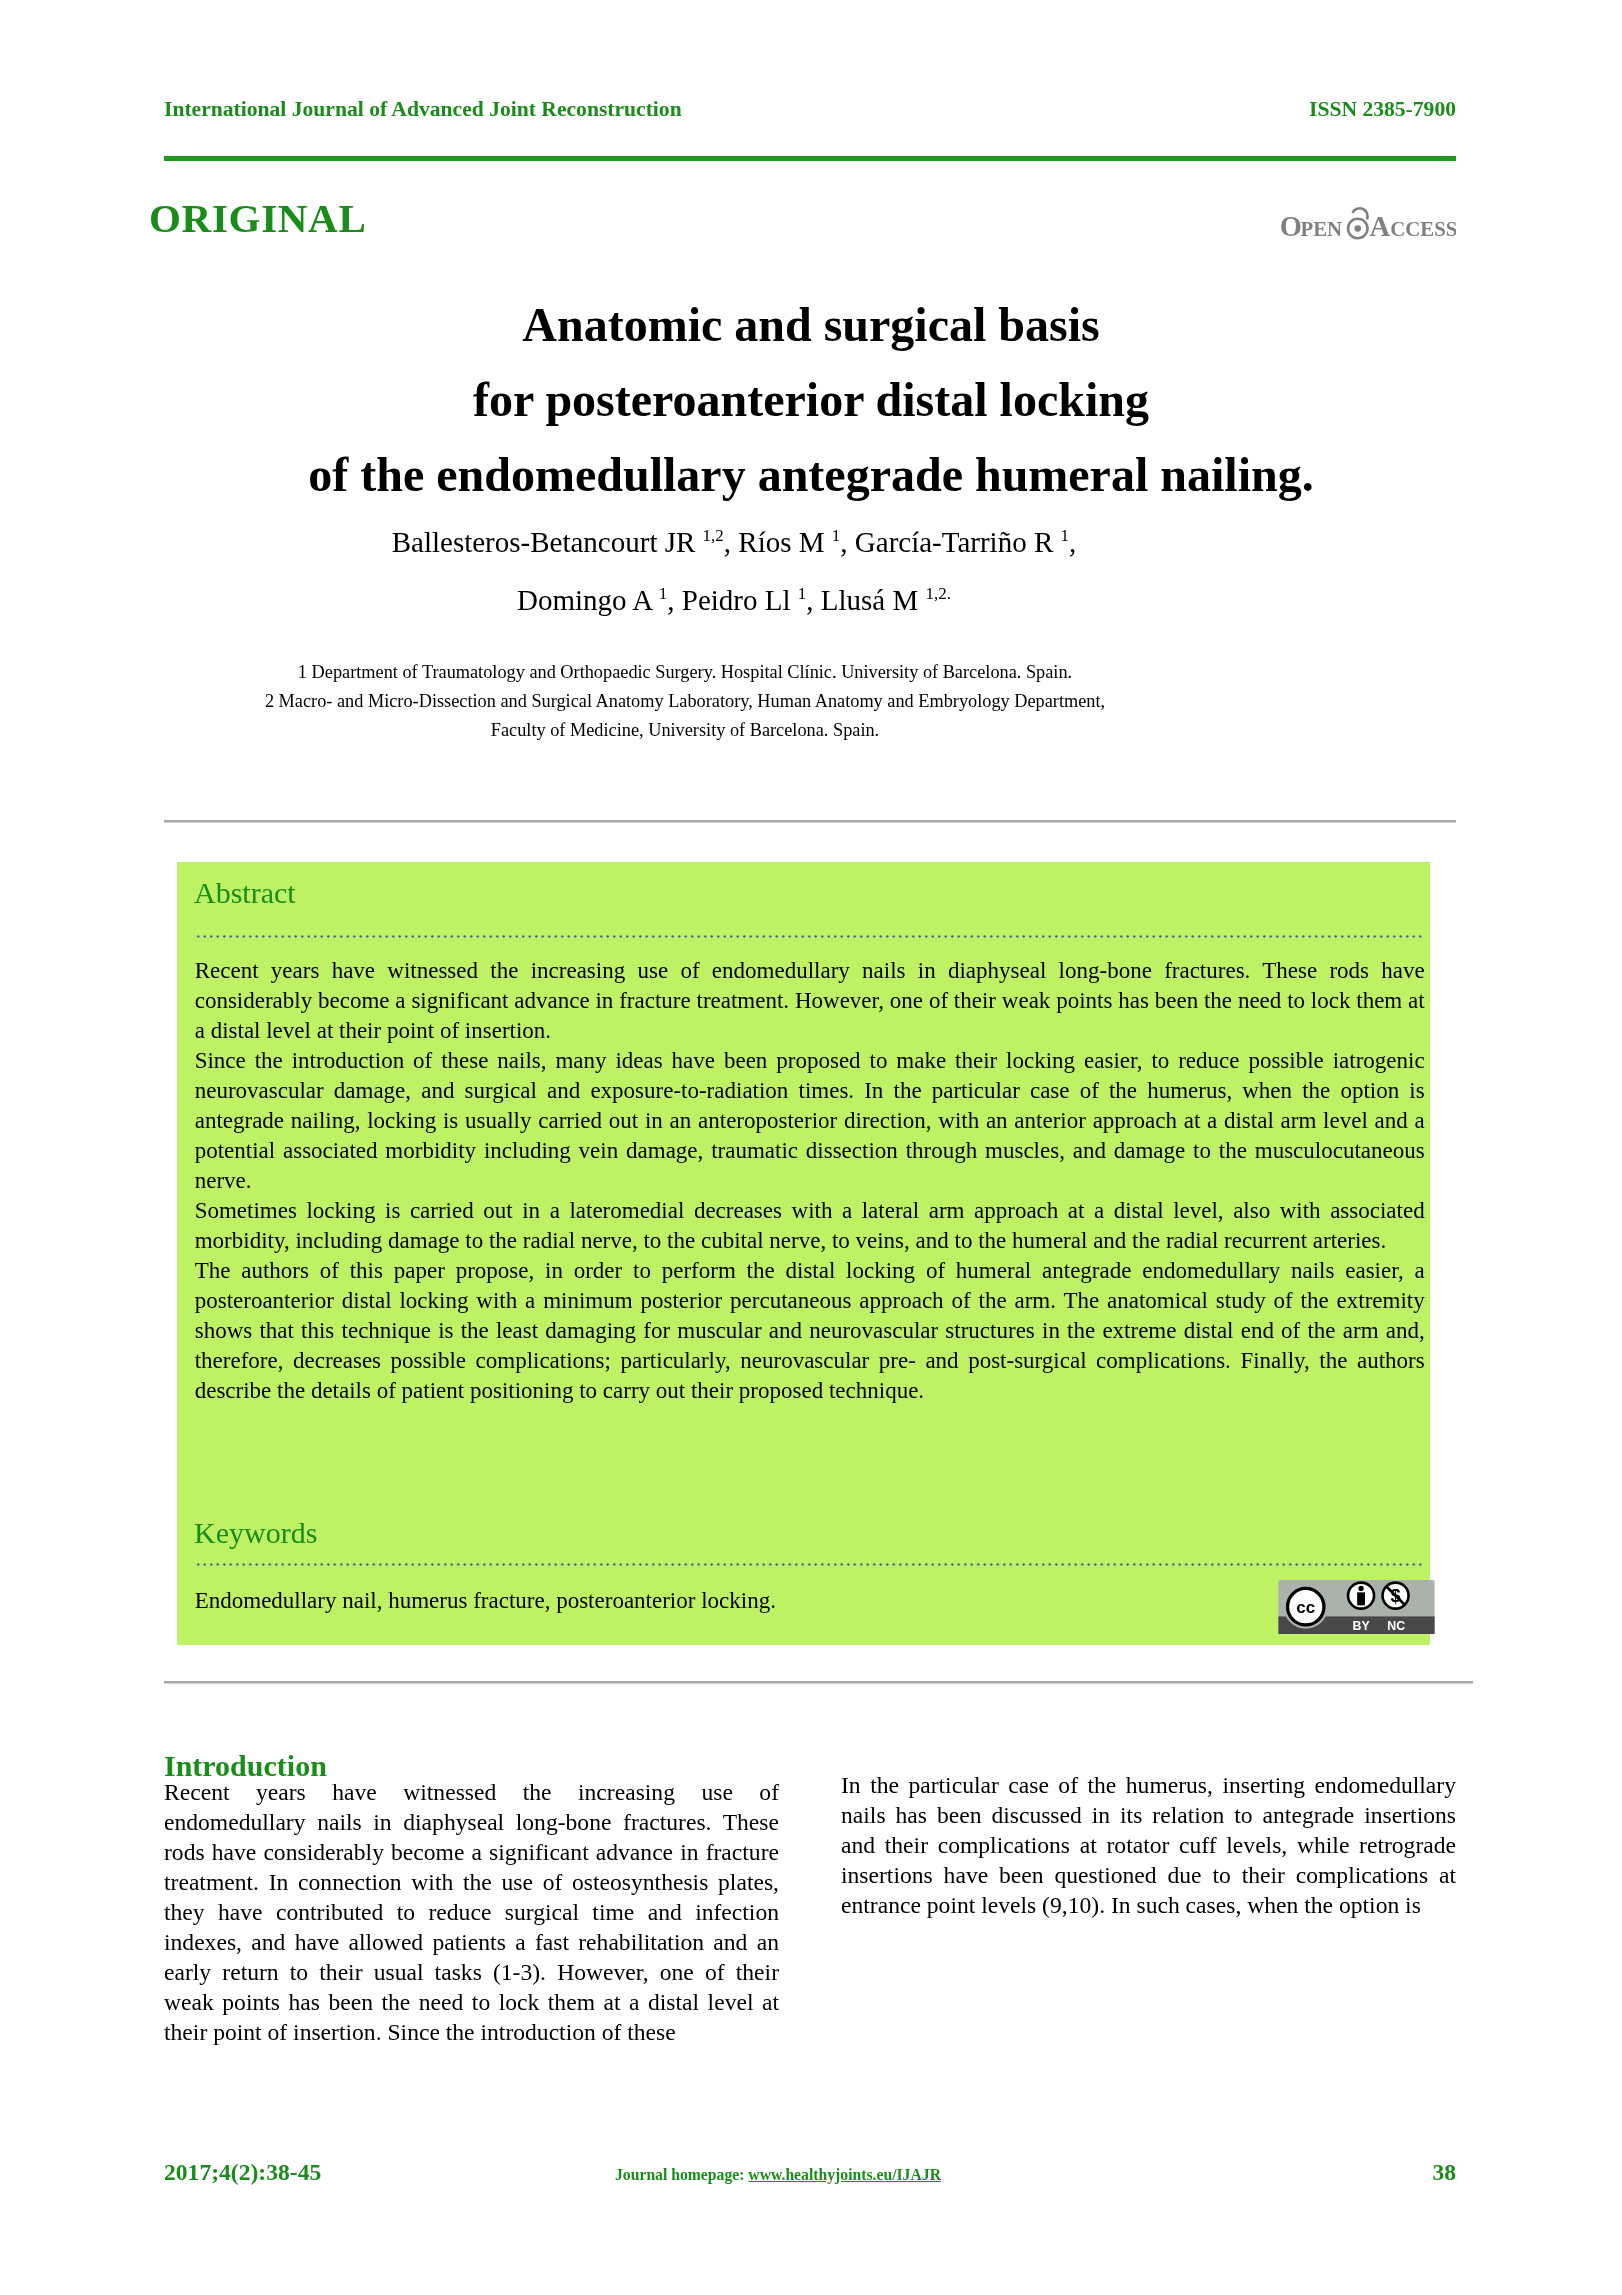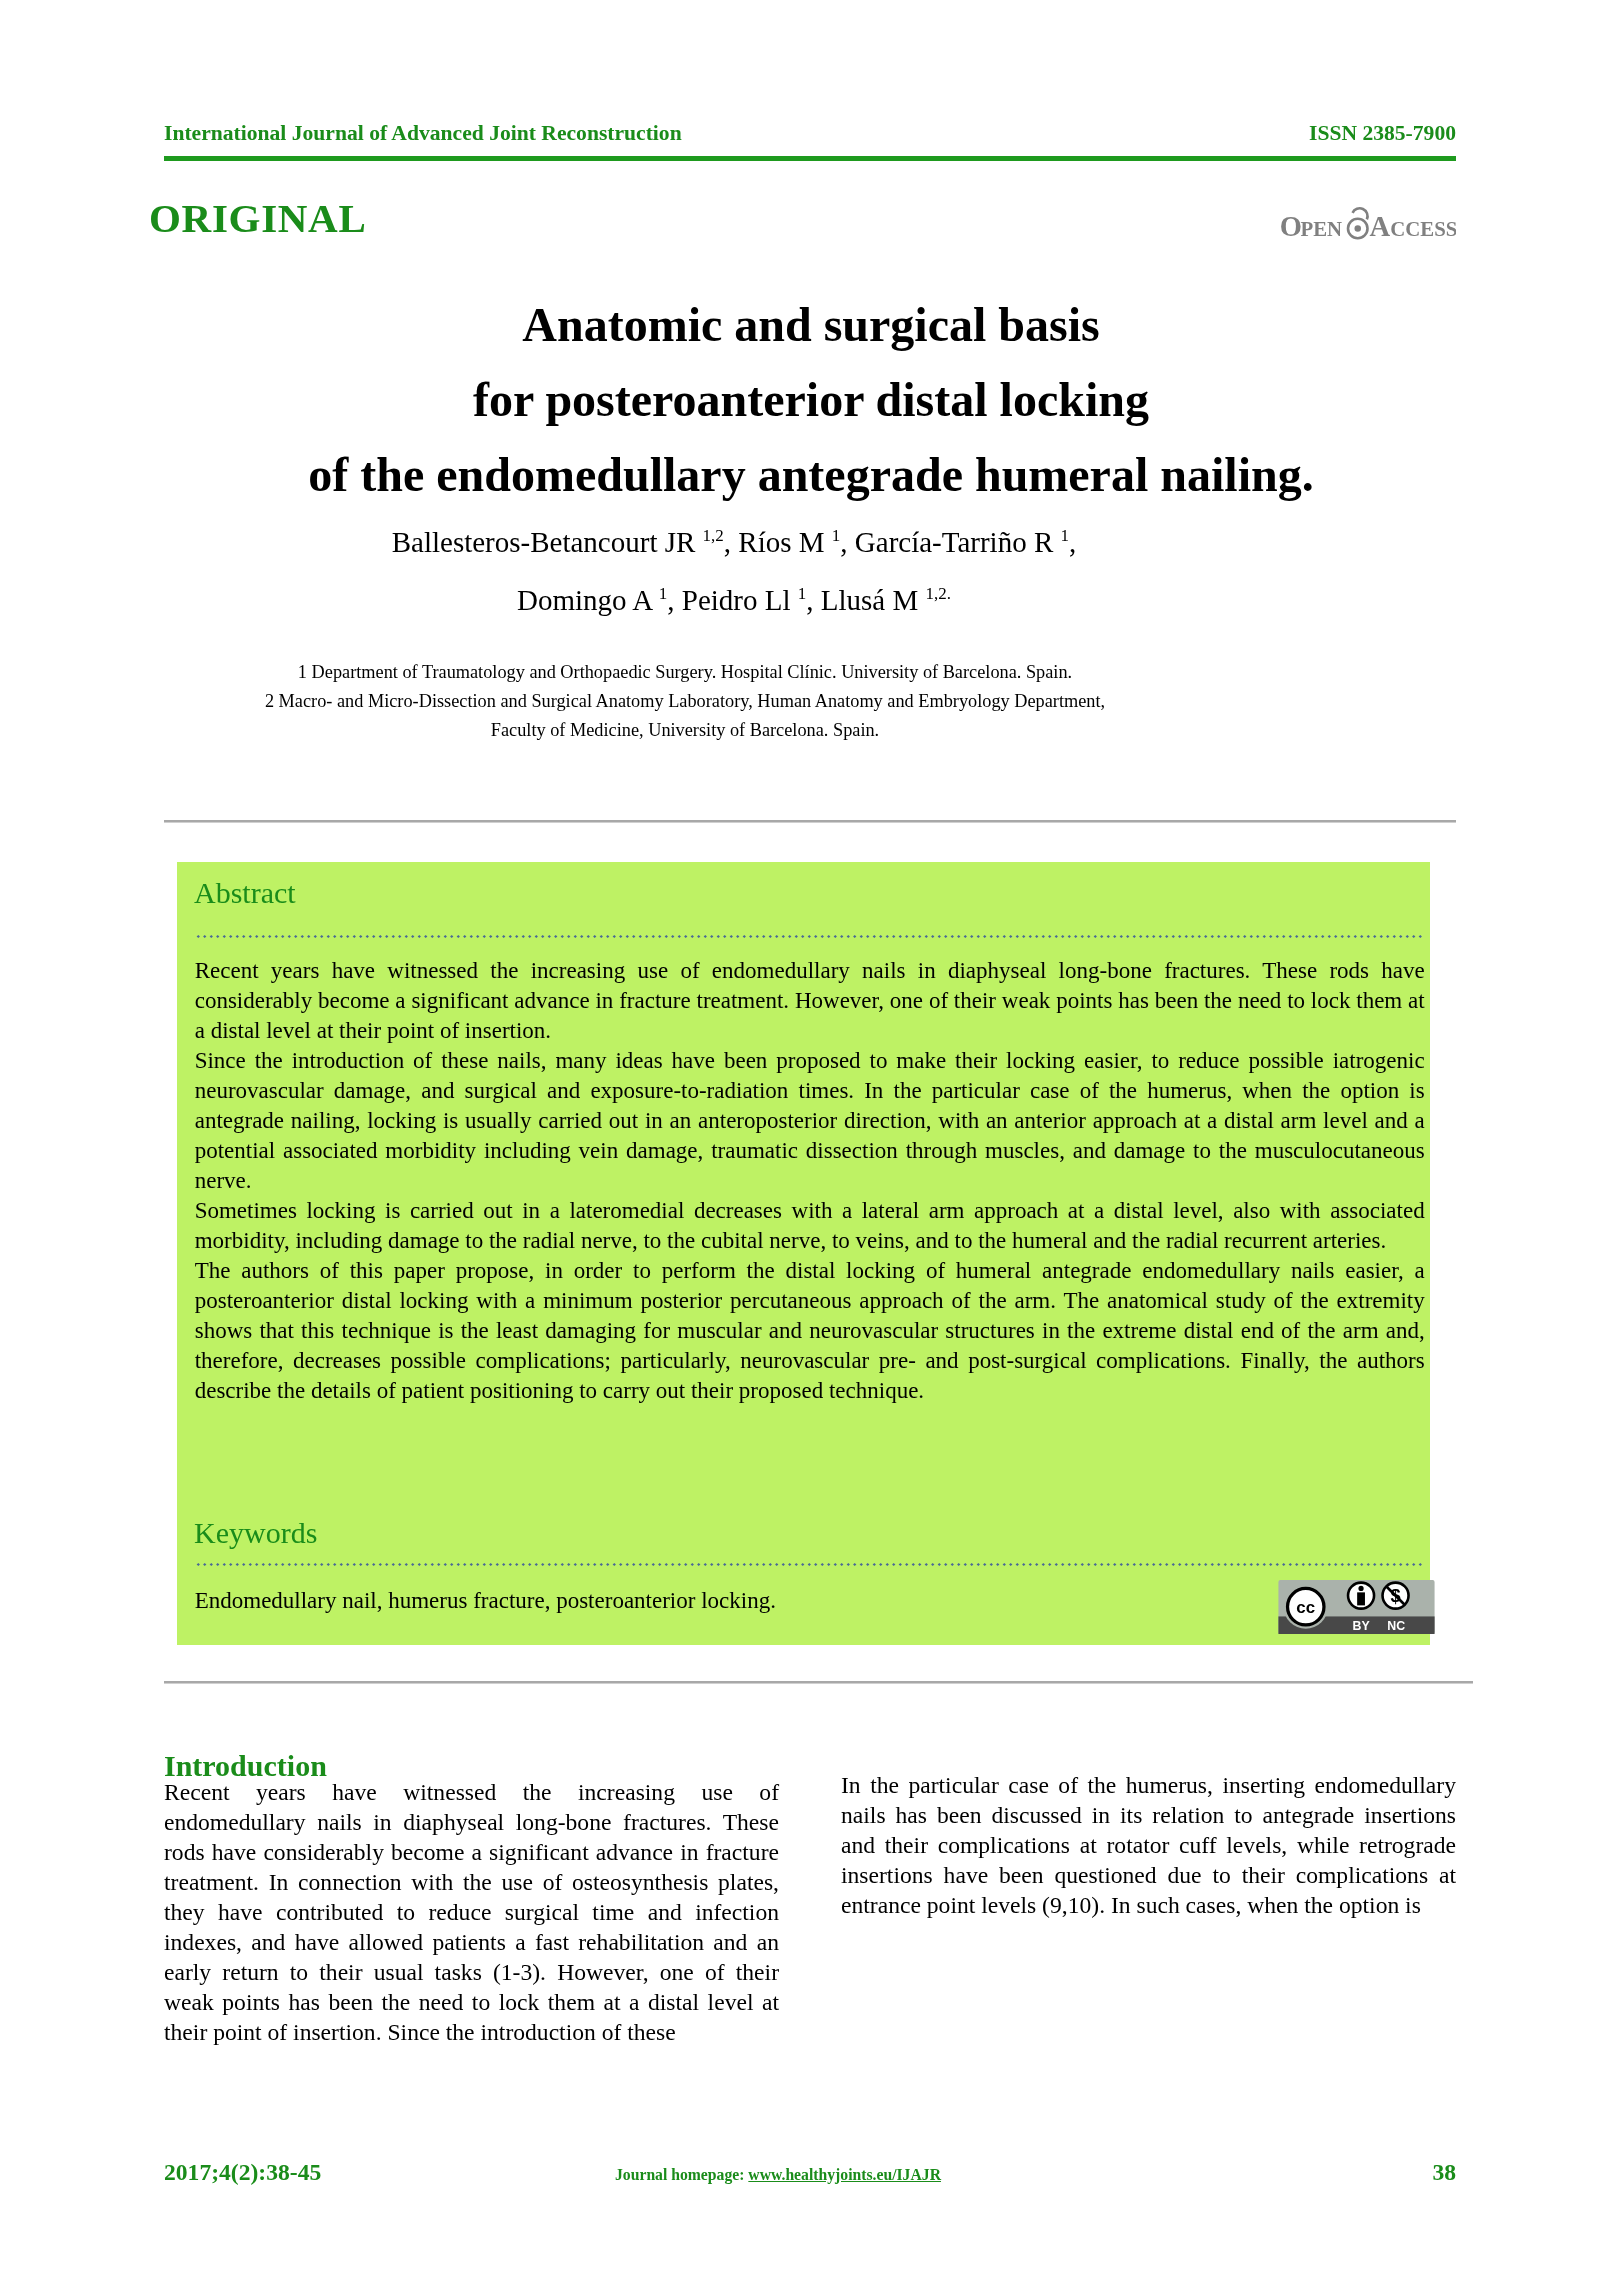--- a/index.html
+++ b/index.html
@@ -1,20 +1,20 @@
 <!DOCTYPE html>
 <html style="font-size:10.5px"><head>
 <meta charset="utf-8">
 <style>
   html, body { margin: 0; padding: 0; background: #ffffff; }
   body { width: 1622px; height: 2295px; position: relative; overflow: hidden;
          font-family: "Liberation Serif", "DejaVu Serif", serif; color: #000; }
   .abs { position: absolute; }
   .green { color: #1a8c1a; }
-  .hdr { top: 97px; font-size: 21.6px; font-weight: bold; margin-top: 24px; }
+  .hdr { top: 97px; font-size: 21.6px; font-weight: bold; }
   .hdr-left { left: 164px; }
   .hdr-right { right: 166px; }
   .green-rule { left: 164px; top: 156px; width: 1292px; height: 5.2px; background: #1e9a1e; }
   .original { left: 149px; top: 194px; font-size: 41px; font-weight: bold; letter-spacing: 0.7px; }
   .oa-logo { left: 1279px; top: 196px; width: 177px; height: 52px; }
   .title { left: 0; width: 1622px; text-align: center; font-weight: bold; font-size: 48px; line-height: 75px; top: 287px; }
   .authors { left: 0; width: 1468px; text-align: center; font-size: 29px; line-height: 52px; top: 510px; }
   .authors sup { font-size: 17px; vertical-align: 10.5px; }
   .affil { left: 0; width: 1370px; text-align: center; font-size: 18.3px; line-height: 29px; top: 658px; }
   .grey-rule { height: 2px; background: #a8a8a8; border-bottom: 0.7px solid #d0d0d0; }

